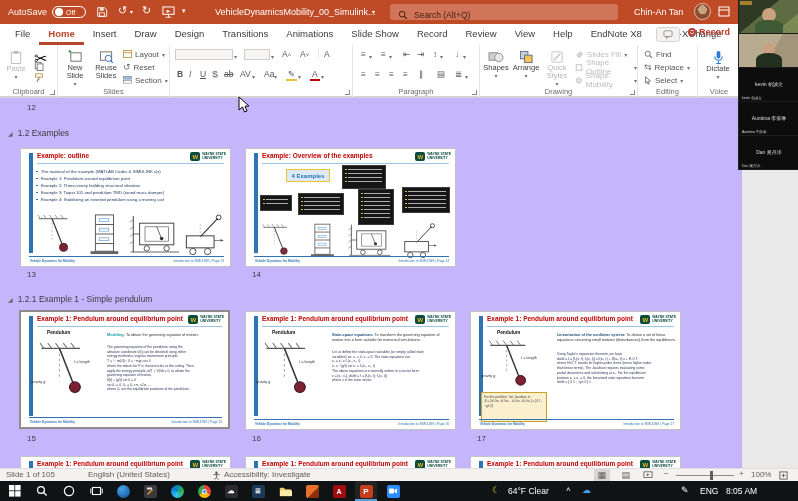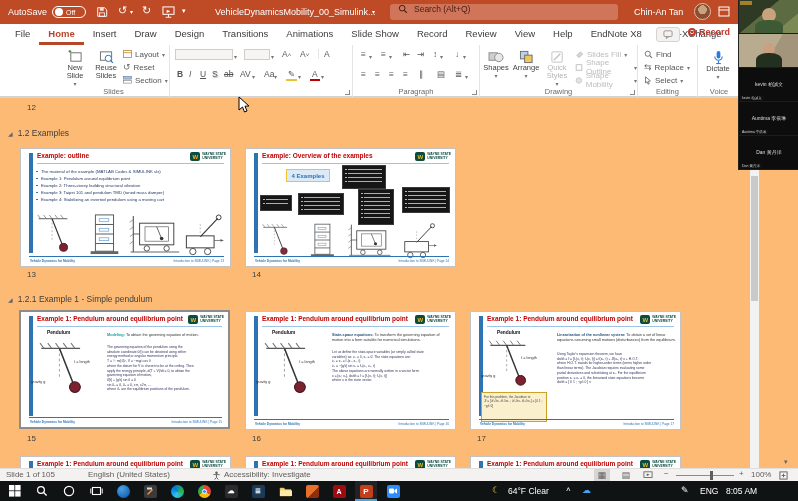--- a/index.html
+++ b/index.html
@@ -6,21 +6,21 @@
 html,body{background:#444}
 #screen{position:relative;width:798px;height:501px;overflow:hidden;background:#E9E9E9}
 .abs{position:absolute;white-space:nowrap}
 
 #titlebar{position:absolute;left:0;top:0;width:798px;height:36px;background:#BE4A26}
 #titlebar .tb-txt{position:absolute;color:#fff;font-size:9px;line-height:24px;white-space:nowrap}
 .toggle{position:absolute;top:6px;width:34px;height:12px;border:1px solid #fff;border-radius:7px;display:flex;align-items:center}
 .toggle .knob{width:8px;height:8px;border-radius:50%;background:#fff;margin-left:2px}
 .toggle .tstate{color:#fff;font-size:7px;margin-left:3px}
 .qat{position:absolute;top:4px;color:#fff;font-size:11px;cursor:default}
-#searchbox{position:absolute;left:390px;top:4px;width:228px;height:16px;background:#D0745A;border-radius:3px;display:flex;align-items:flex-start;padding-left:8px;gap:6px}
+#searchbox{position:absolute;left:390px;top:4px;width:228px;height:16px;background:#D0745A;border-radius:3px;display:flex;align-items:flex-end;padding-left:8px;gap:6px}
 #searchbox .ph{color:#47200f;font-size:8.5px}
 #avatar{position:absolute;left:694px;top:3px;width:17px;height:17px;border-radius:50%;background:radial-gradient(circle at 50% 38%,#caa27e 0 36%,#8a4f33 37% 100%);border:1px solid #e7b9a5}
 
 #tabrow{position:absolute;left:0;top:24px;width:798px;height:21px;background:#fff;display:flex;align-items:stretch;padding-left:6px}
 .rtab{font-size:9.5px;color:#3b3b3b;padding:0 9px;display:flex;align-items:center;border-bottom:3px solid transparent}
 .rtab.active{color:#B7472A;border-bottom-color:#B7472A;font-weight:bold}
 #comment-btn{position:absolute;left:656px;top:27px;width:24px;height:15px;background:#F3F2F1;border:1px solid #D6D4D2;border-radius:3px;display:flex;align-items:center;justify-content:center}
 #record-btn{position:absolute;left:688px;top:27px;display:flex;align-items:center;gap:3px;color:#C0392B;font-size:9px;font-weight:bold}
 #record-btn .dot{width:8px;height:8px;border:2px solid #C0392B;border-radius:50%;background:radial-gradient(circle,#C0392B 0 30%,transparent 31%)}
 
@@ -31,21 +31,21 @@
 .bigbtn{display:inline-flex;flex-direction:column;align-items:center;justify-content:flex-start;font-size:7.5px;color:#444;text-align:center;line-height:8px;padding-top:3px;vertical-align:top}
 .bigbtn.dis{color:#b8b6b4}
 .smallrow{display:flex;align-items:center;gap:3px;font-size:8px;color:#555;height:12px}
 .g-ico{font-size:9px;color:#6b6b6b}
 .caret{font-size:6px;color:#777}
 .fbox{width:58px;height:11px;border:1px solid #d0cecc;background:#f6f5f4}
 .fbox.sm{width:26px}
 .glyph-btn{font-size:8.5px;color:#555;padding:0 2px}
 .dis-t{color:#bdbdbd}
 
-#content{position:absolute;left:0;top:97px;width:798px;height:371px;background:#fdba74;overflow:hidden;border-top:1px solid #D6D6D6}
+#content{position:absolute;left:0;top:97px;width:742px;height:371px;background:#c4b5fd;overflow:hidden;border-top:1px solid #D6D6D6}
 .sec-head{position:absolute;font-size:8.5px;color:#3d3d3d}
 .sec-head .tri{font-size:6px;color:#666;margin-right:5px}
 .slide-num{position:absolute;font-size:8px;color:#3d3d3d}
 .thumb{position:absolute;width:211px;height:119px;background:#fff;border:1px solid #C3C3C3}
 .thumb.selected{border:2px solid #8C8C8C}
 .s-accent{position:absolute;left:8px;top:4px;width:4px;height:100px;background:#2E74B5}
 .s-title{position:absolute;left:16px;top:3px;font-size:6.5px;font-weight:bold;color:#C00000;white-space:nowrap}
 .s-rule{position:absolute;left:16px;right:6px;top:14px;height:1px;background:#9DC3E6}
 .s-logo{position:absolute;right:4px;top:3px;display:flex;align-items:center;gap:2px}
 .wsu-shield{width:10px;height:9px;background:#0B4C3F;border-radius:2px;color:#F3B71C;font-size:6px;font-weight:bold;display:flex;align-items:center;justify-content:center}
@@ -214,20 +214,41 @@
         <path d="M4 8 l0 2.5 L7 8" fill="none" stroke="#8a8886" stroke-width="1"></path>
       </svg>
   </div>
   <div id="record-btn">
     <span class="dot"></span>
     <span>Record</span>
   </div>
 
   <div id="ribbon">
 
+    <div class="grp" style="left:0;width:58px">
+      <div class="bigbtn dis" style="position:absolute;left:3px;top:2px;width:26px">
+        <svg width="14" height="15" viewBox="0 0 14 16">
+            <rect x="2" y="2.5" width="10" height="12" rx="1" fill="none" stroke="#bdbdbd" stroke-width="1.1"></rect>
+            <rect x="4.5" y="1" width="5" height="3" fill="#bdbdbd"></rect>
+          </svg>
+        <span>Paste</span>
+        <span class="caret">▾</span>
+      </div>
+      <div class="abs" style="left:34px;top:4px" style2="">✂</div>
+      <svg class="abs" style="left:34px;top:16px" width="10" height="10" viewBox="0 0 12 12">
+          <rect x="1.5" y="1.5" width="7" height="8" fill="none" stroke="#6b6b6b"></rect>
+          <rect x="3.8" y="3.5" width="7" height="8" fill="#fff" stroke="#6b6b6b"></rect>
+        </svg>
+      <svg class="abs" style="left:34px;top:28px" width="10" height="10" viewBox="0 0 12 12">
+          <rect x="2" y="1" width="8" height="4" fill="none" stroke="#b58b3a"></rect>
+          <path d="M6 5 v3 h-2 v3" fill="none" stroke="#6b6b6b"></path>
+        </svg>
+      <div class="grp-label">Clipboard</div>
+      <div class="lnch"></div>
+    </div>
 
     <div class="grp" style="left:58px;width:112px">
       <div class="bigbtn" style="position:absolute;left:2px;top:2px;width:30px">
         <svg width="15" height="14" viewBox="0 0 16 15">
             <rect x="3" y="3" width="11" height="9" fill="#fff" stroke="#6b6b6b"></rect>
             <line x1="3.5" y1="1.5" x2="0.5" y2="1.5" stroke="#3f9c46" stroke-width="1.4"></line>
             <line x1="2" y1="0" x2="2" y2="3" stroke="#3f9c46" stroke-width="1.4"></line>
           </svg>
         <span>New Slide</span>
         <span class="caret">▾</span>

